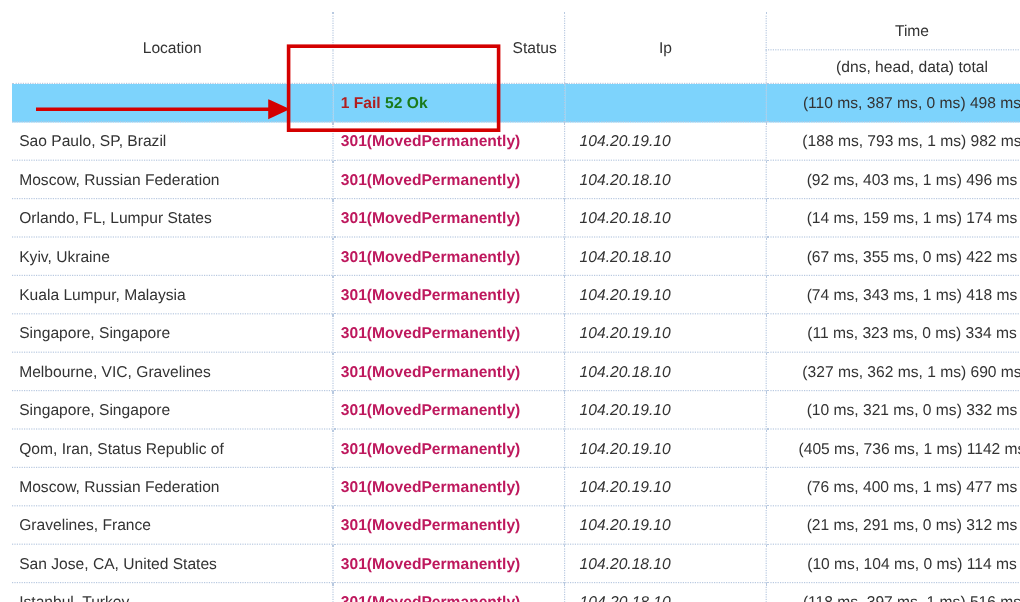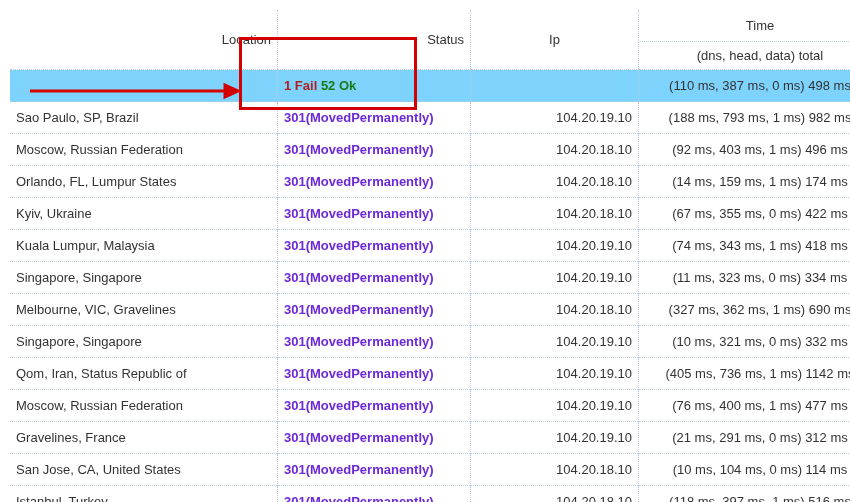--- a/index.html
+++ b/index.html
@@ -17,47 +17,47 @@
       table-layout: fixed;
     }
     th {
       text-align: center;
       font-weight: normal;
       padding: 8px 6px;
       background: #fff;
       color: #333;
       border-bottom: 1px dotted #b8c9e0;
     }
-    th.loc { text-align: right; width: 255px; margin-left: 16px; }
+    th.loc { text-align: center; width: 255px; margin-left: 16px; }
     th.status { text-align: right; width: 180px; }
     th.ip { width: 155px; }
     th.time { width: 230px; }
     .time-sub {
       text-align: center;
       padding: 6px;
       border-bottom: 1px dotted #b8c9e0;
       border-left: 1px dotted #b8c9e0;
     }
     .col-left-border { border-left: 1px dotted #b8c9e0; }
     tbody tr {
       border-bottom: 1px dotted #b8c9e0;
     }
     td {
       padding: 8px 6px;
       text-align: left;
       vertical-align: middle;
     }
     td.status-cell { }
-    td.ip-cell { text-align: right; border-left: 1px dotted #b8c9e0; padding-left: 12px;}
+    td.ip-cell { text-align: left; border-left: 1px dotted #b8c9e0; padding-left: 12px; font-style: italic;}
     td.time-cell { text-align: center; border-left: 1px dotted #b8c9e0;}
     .summary-row td {
       background: #7dd3fc;
     }
     .status-link {
-      color: #6d28d9;
+      color: #be185d;
       font-weight: bold;
       cursor: pointer;
     }
     .fail { color: #b01f1f; font-weight: bold; }
     .ok { color: #1a7a1a; font-weight: bold; }
     .highlight-box {
       position: absolute;
       border: 3px solid #d40000;
       pointer-events: none;
       box-sizing: border-box;

